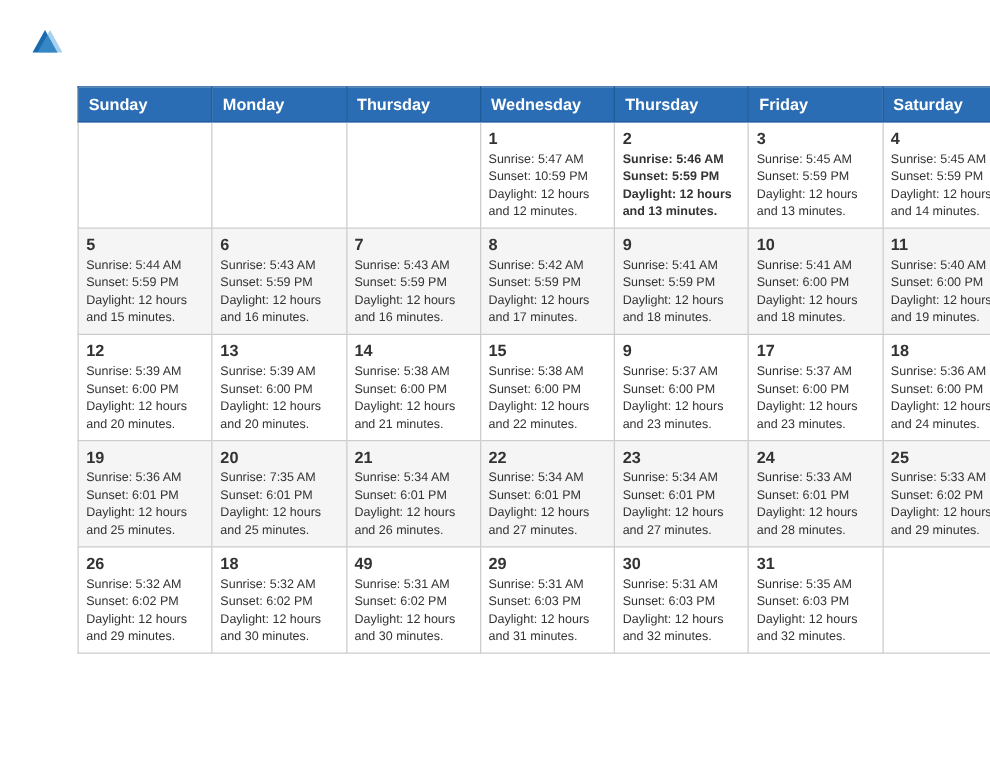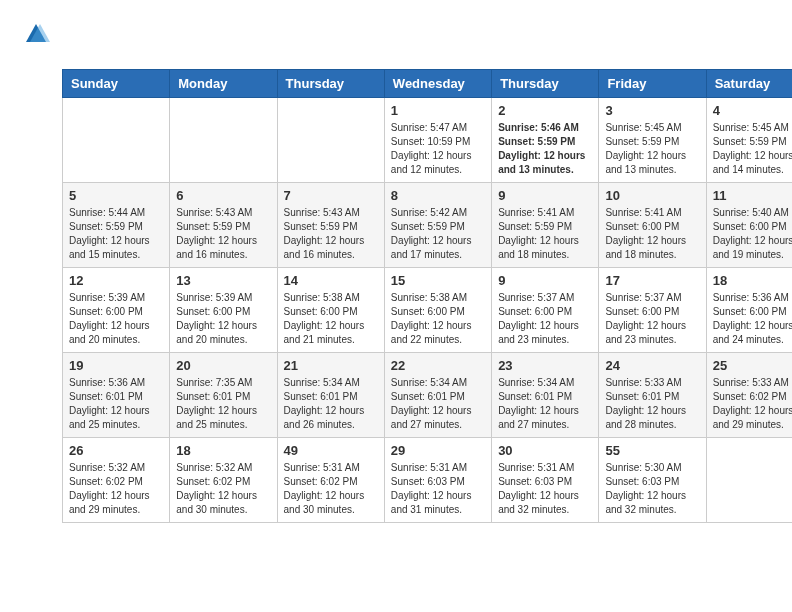--- a/index.html
+++ b/index.html
@@ -339,22 +339,22 @@
 and 31 minutes.</div>
         </td>
         <td>
           <span class="day-num">30</span>
           <div class="day-info" style="white-space: pre-line;">Sunrise: 5:31 AM
 Sunset: 6:03 PM
 Daylight: 12 hours
 and 32 minutes.</div>
         </td>
         <td>
-          <span class="day-num">55</span>
-          <div class="day-info" style="white-space: pre-line;">Sunrise: 5:30 AM
+          <span class="day-num">31</span>
+          <div class="day-info" style="white-space: pre-line;">Sunrise: 5:35 AM
 Sunset: 6:03 PM
 Daylight: 12 hours
 and 32 minutes.</div>
         </td>
         <td class="empty-cell"></td>
       </tr>
     </tbody>
 </table>
 
 </body></html>

